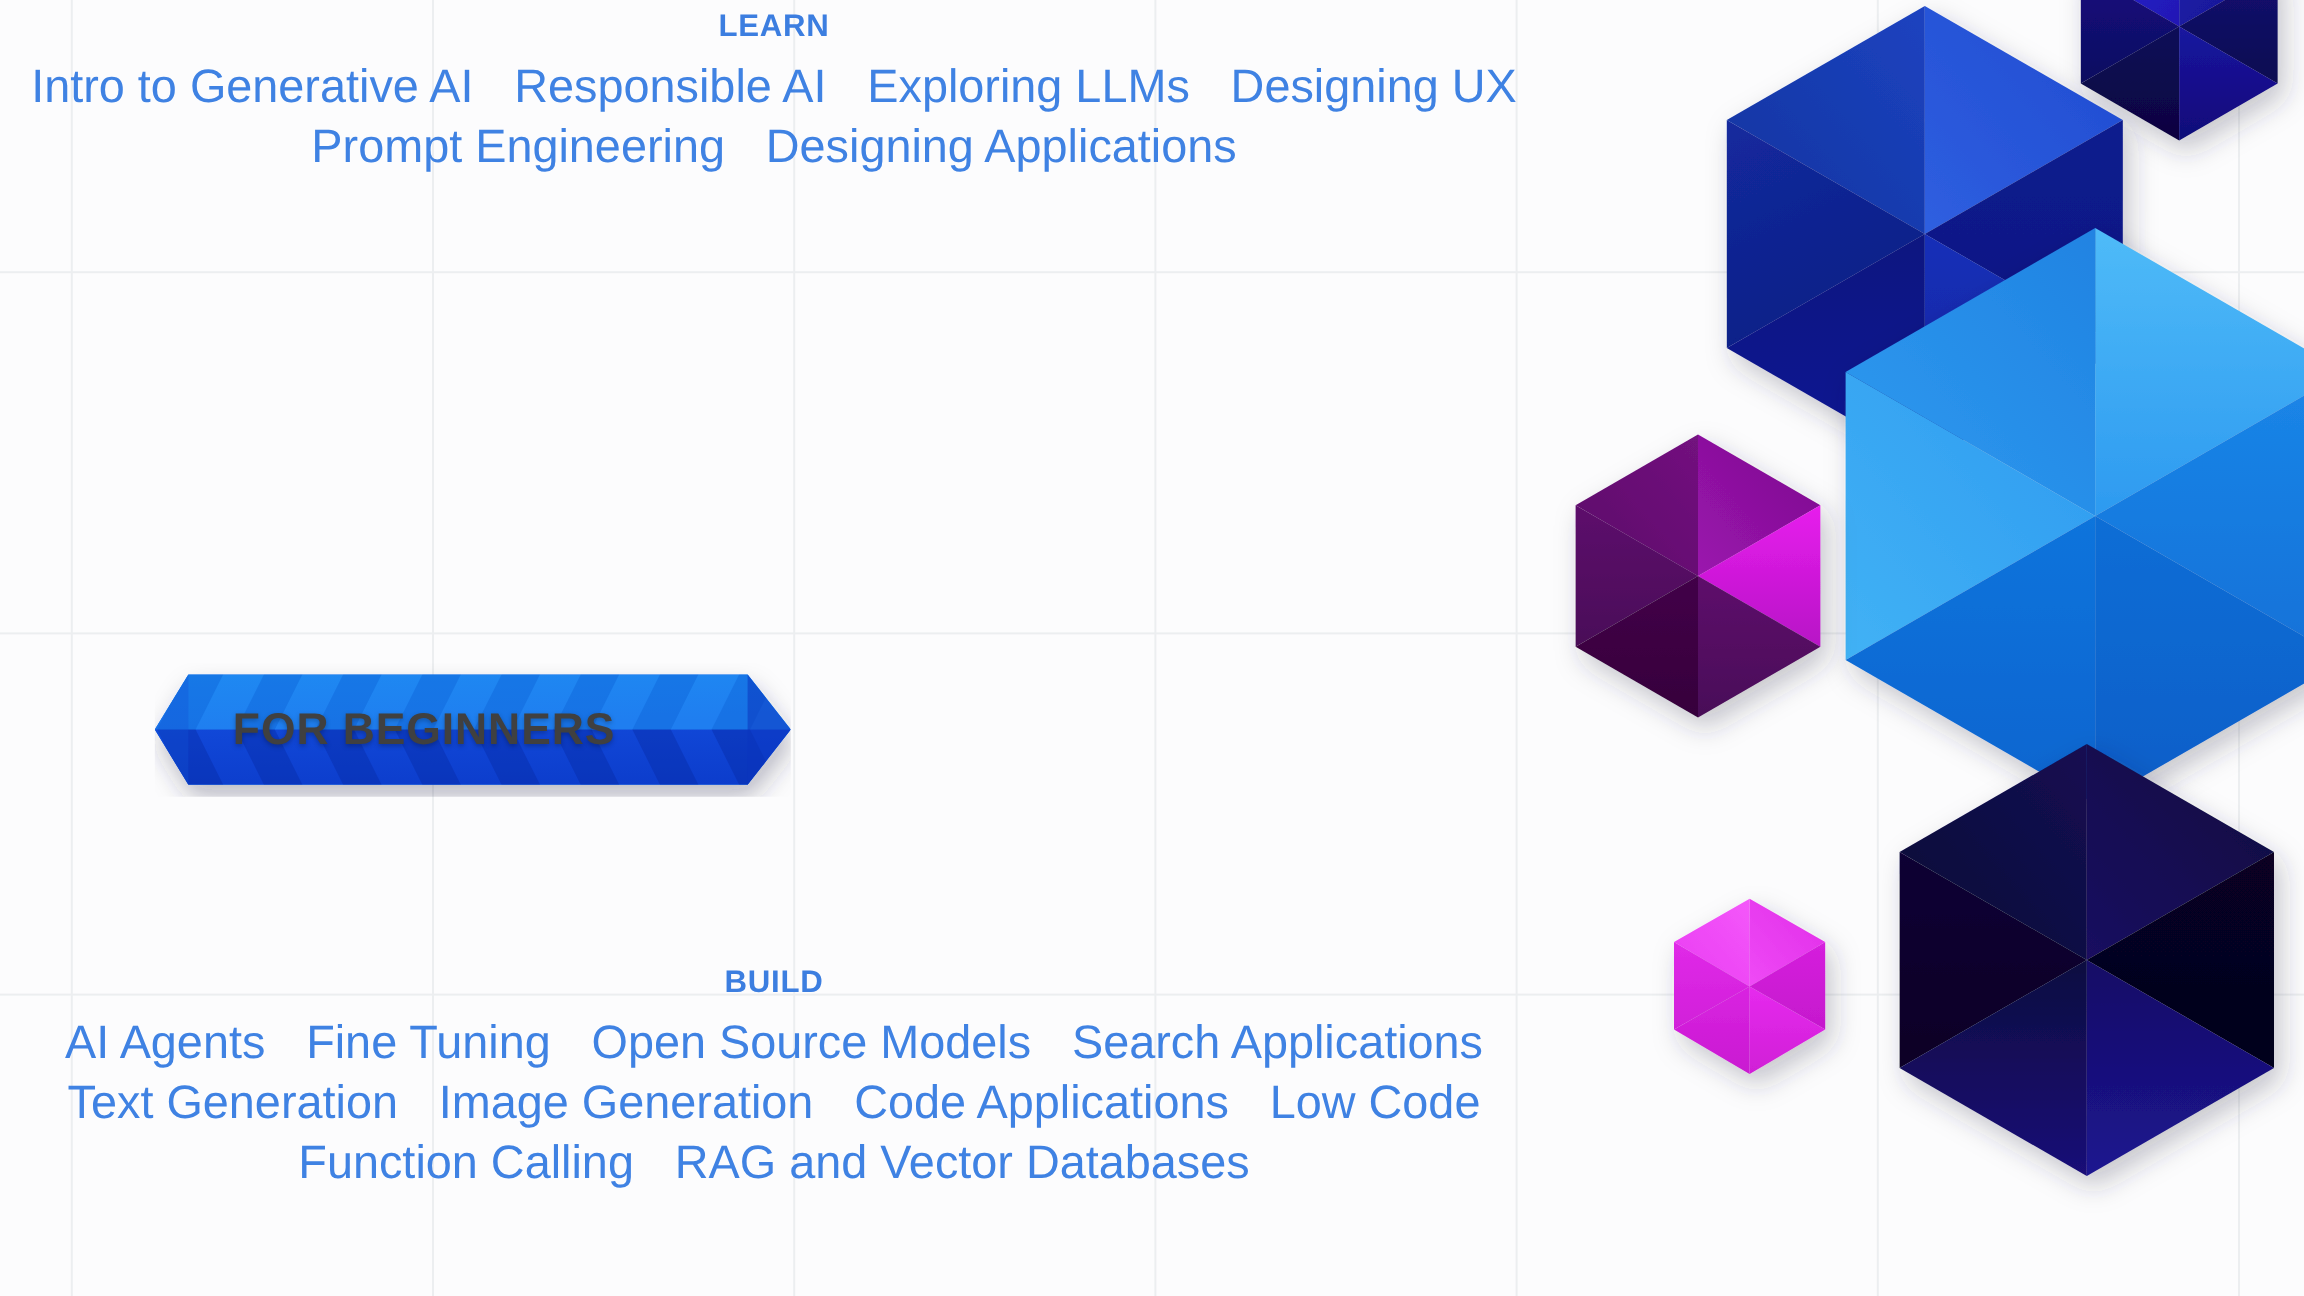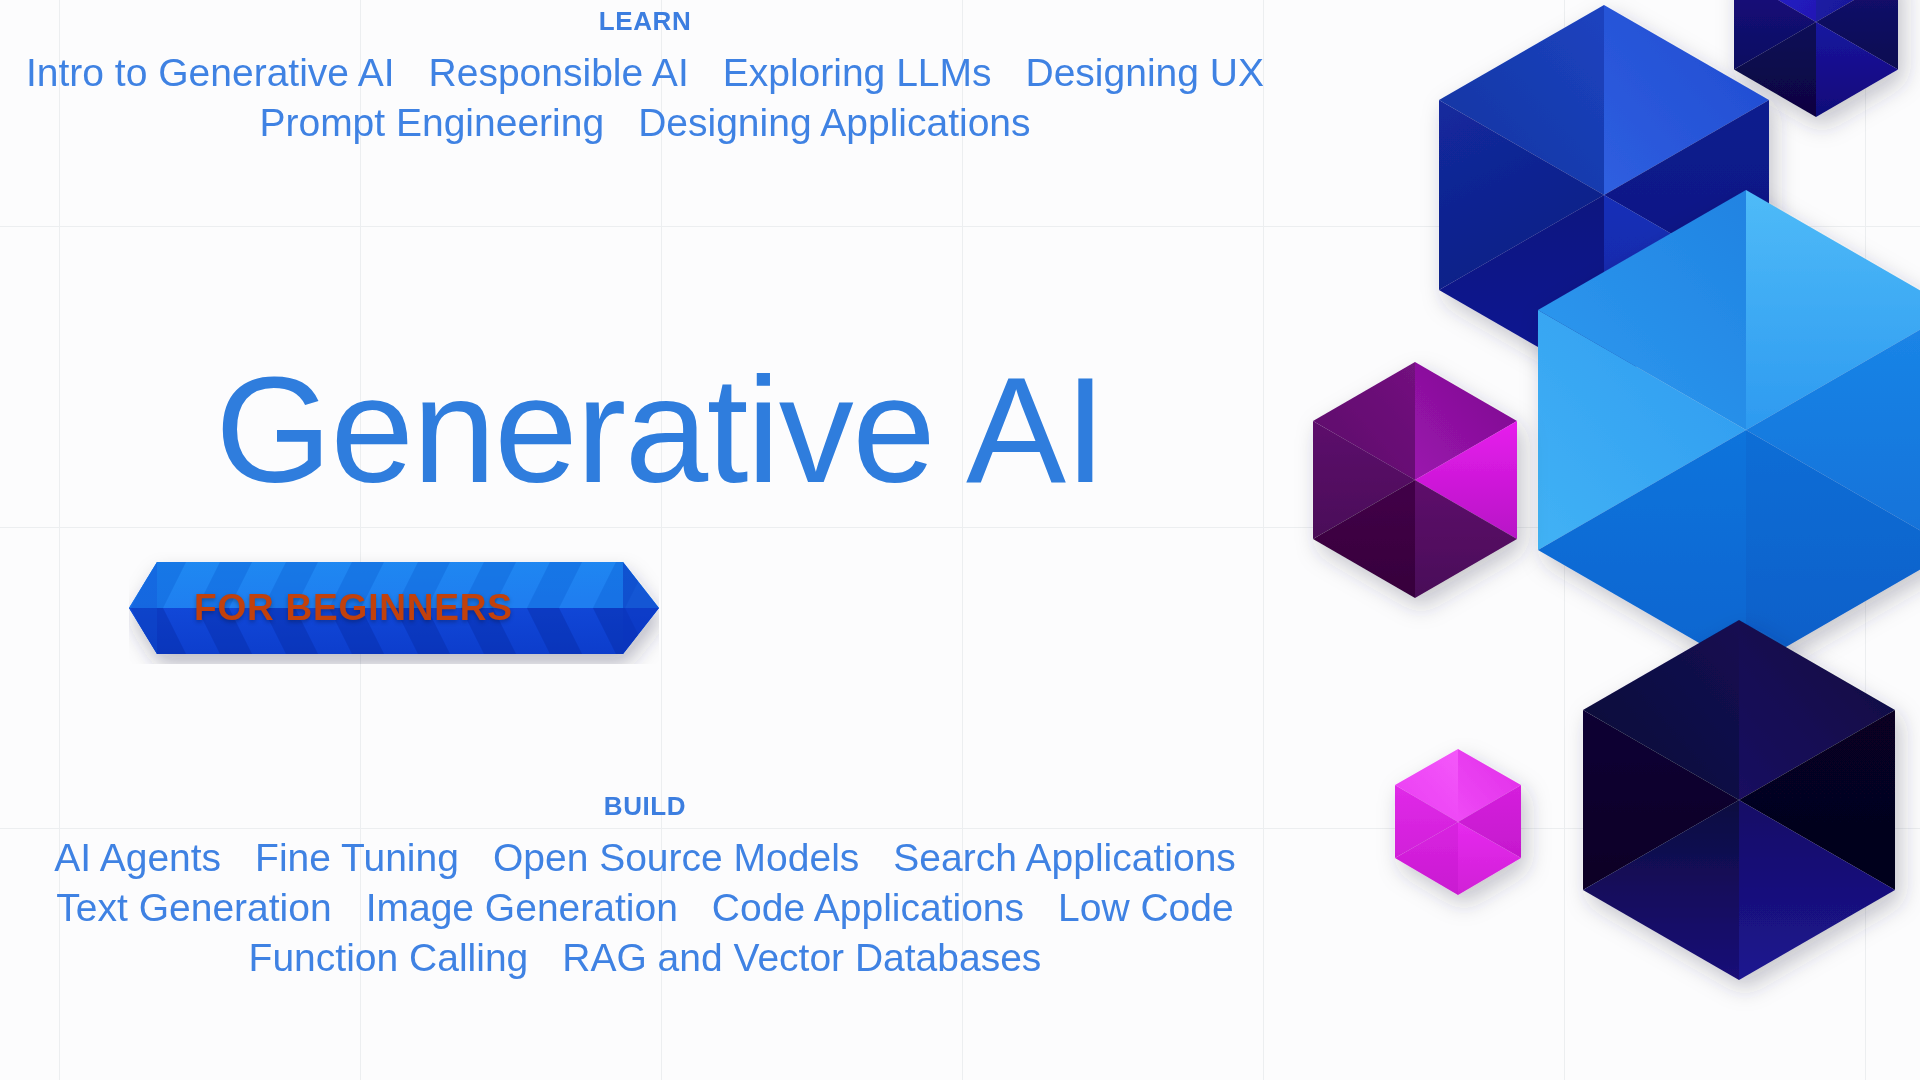--- a/index.html
+++ b/index.html
@@ -38,40 +38,40 @@
   }
   .link {
     color:#3f82e3; font-size:39px; line-height:1.28;
     padding:0 17px; cursor:pointer; text-decoration:none;
   }
 
   #learn { top:8px; }
   #learn .sec-title { margin-bottom:14px; }
 
   #build { top:793px; }
-  #build .sec-title { margin-bottom:14px; }
+  #build .sec-title { margin-bottom:14px;margin-top:12px; }
 
   
   #hero { position:absolute; left:0; top:355px; width:1290px; }
   .hero-title {
     font-size:150px; font-weight:normal; color:#2f7ddd;
     line-height:1; letter-spacing:-1.5px; text-align:center;
     padding-left:30px;
   }
   
   #badge {
     position:absolute; left:129px; top:552px;
     width:530px; height:112px;
   }
   #badge svg { position:absolute; top:0; left:0; }
   .badge-label {
     position:absolute; left:0; top:0; width:530px; height:112px;
     display:flex; align-items:center; justify-content:flex-start;
     padding-left:65px;
-    color:#c2410c; font-size:37px; font-weight:bold; letter-spacing:.8px;
+    color:#404040; font-size:37px; font-weight:bold; letter-spacing:.8px;
     text-shadow:0 2px 4px rgba(0,0,0,.28);
     pointer-events:none;
   }
 </style>
 </head>
 <body>
 
 <div id="stage">
 
   <div class="grid"></div>
@@ -298,23 +298,20 @@
       <a class="link">Responsible AI</a>
       <a class="link">Exploring LLMs</a>
       <a class="link">Designing UX</a>
     </div>
     <div class="link-row">
       <a class="link">Prompt Engineering</a>
       <a class="link">Designing Applications</a>
     </div>
   </div>
 
-  <div id="hero">
-    <div class="hero-title">Generative AI</div>
-  </div>
 
   <div id="badge">
     <svg width="530" height="112" viewBox="0 0 530 112">
       <defs>
         <linearGradient id="ribTop" x1="0" y1="0" x2="0.25" y2="1">
           <stop offset="0" stop-color="#1e8bf2"></stop>
             <stop offset="1" stop-color="#1f7ef0"></stop>
         </linearGradient>
         <linearGradient id="ribBot" x1="0" y1="0" x2="0.15" y2="1">
           <stop offset="0" stop-color="#1148d8"></stop>

